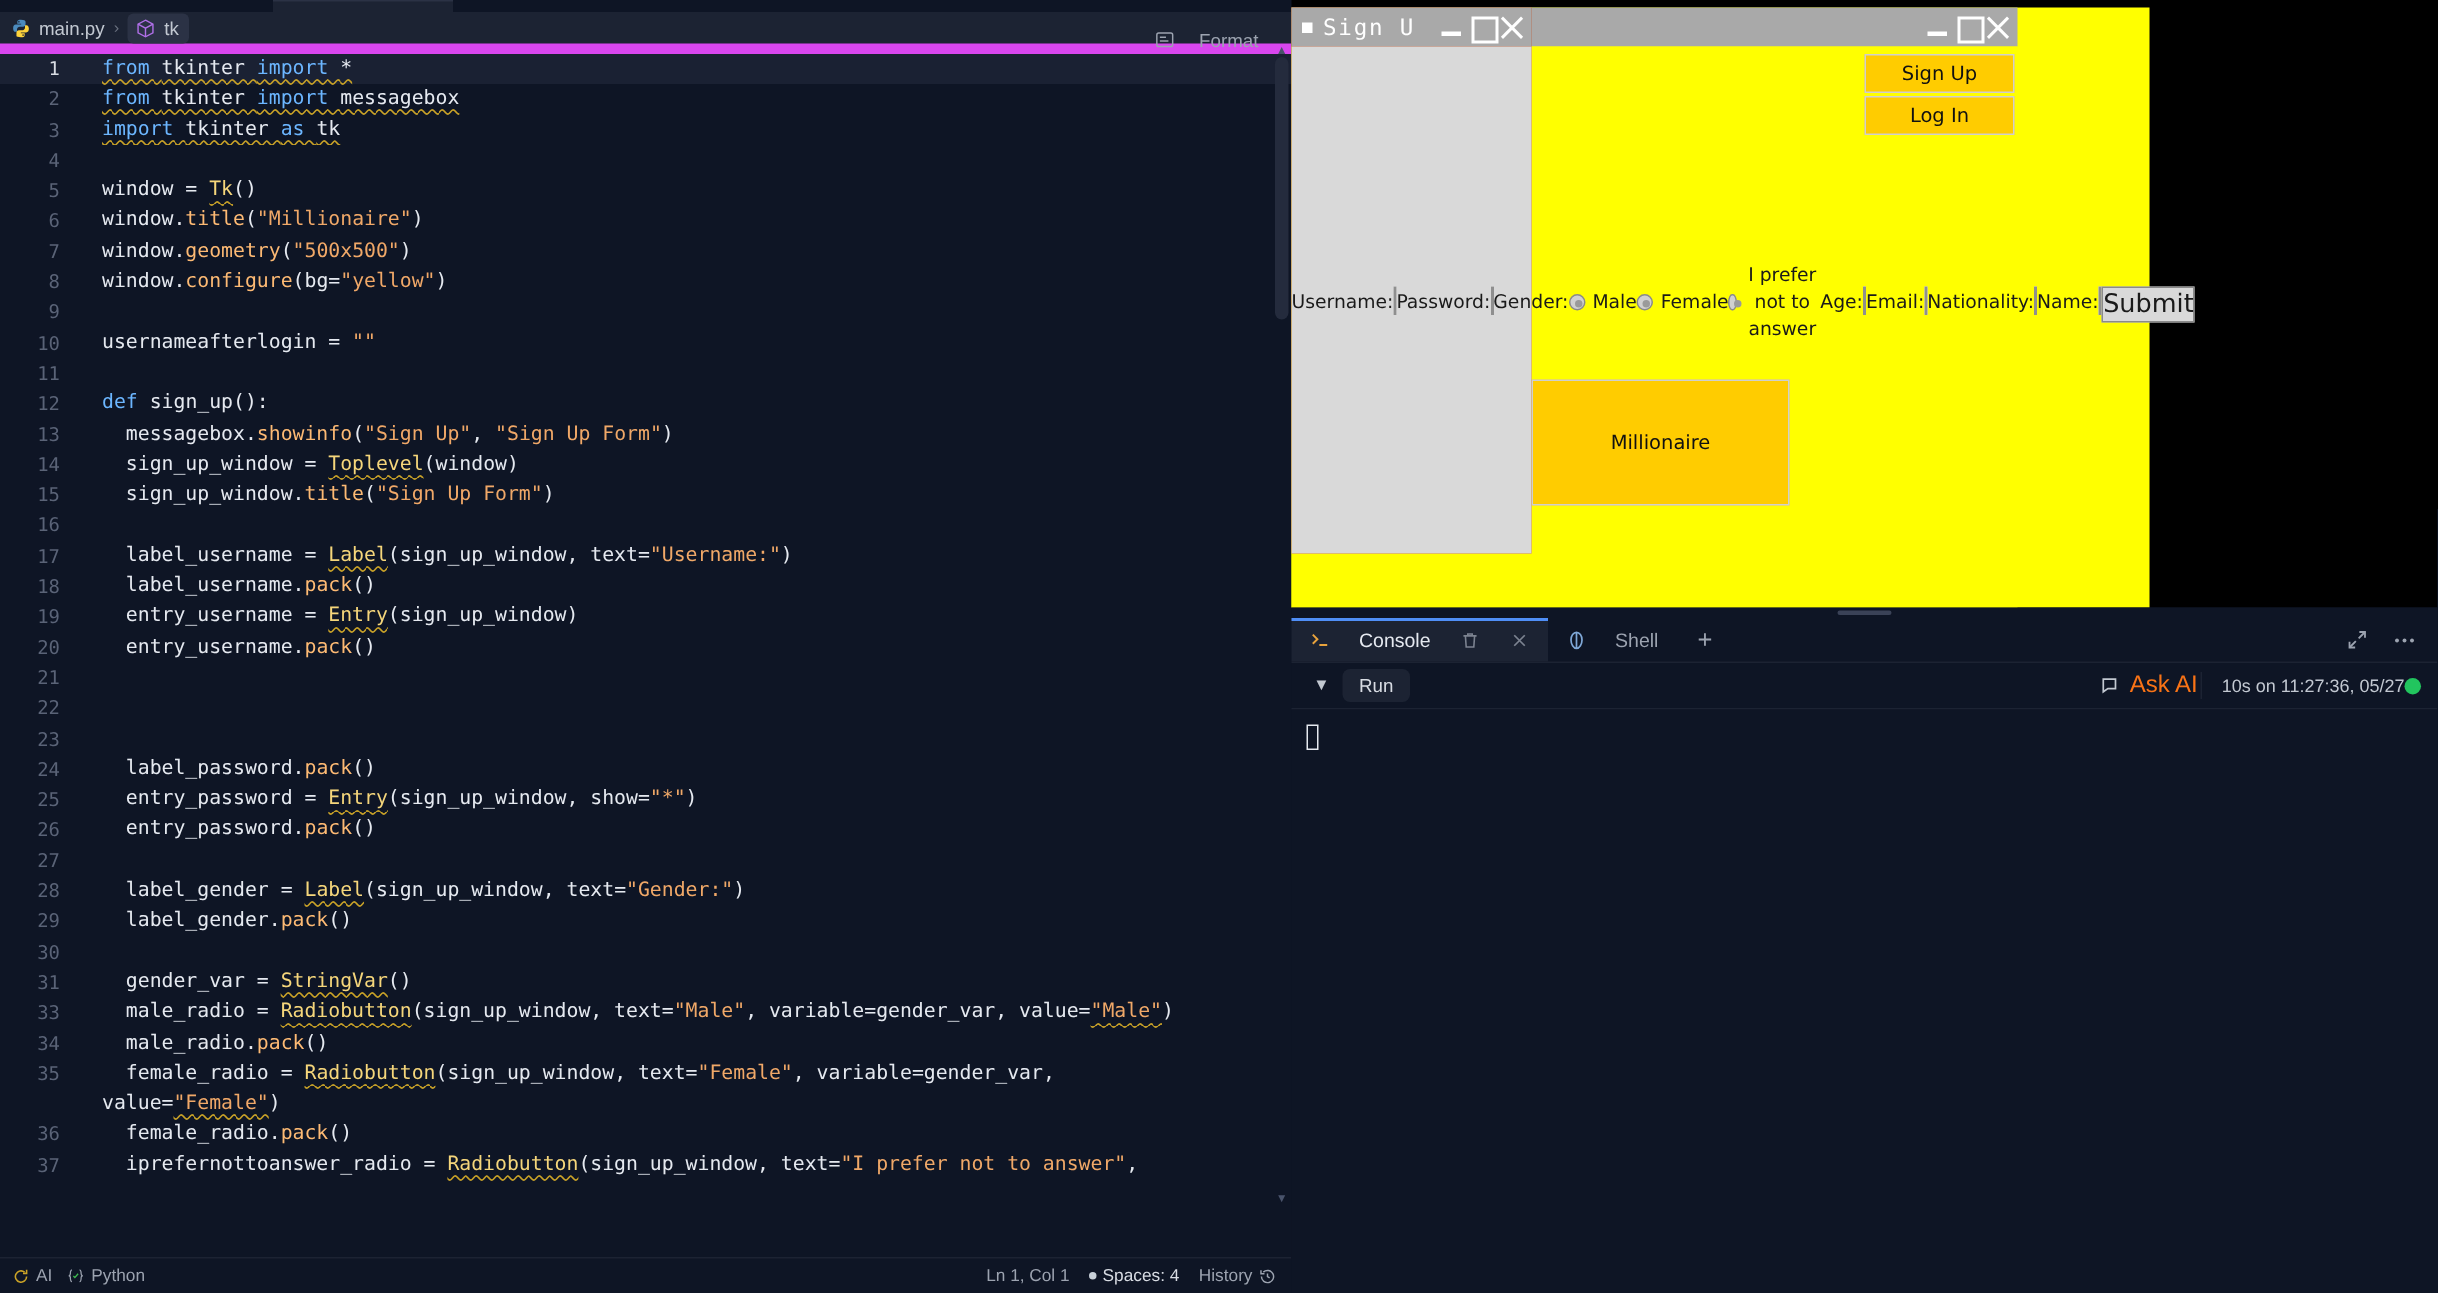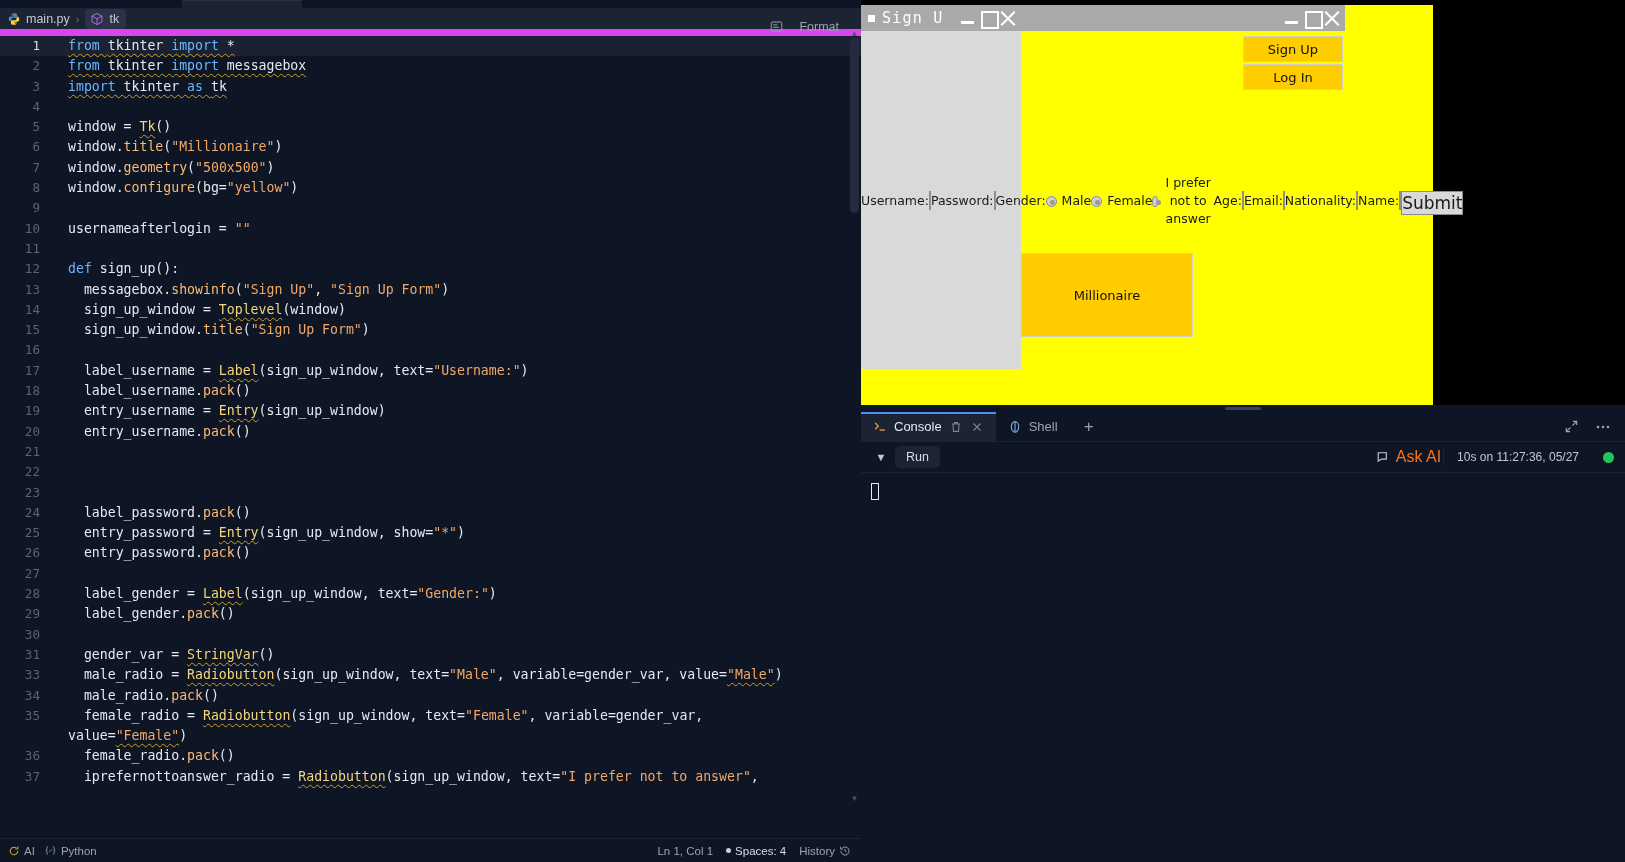--- a/index.html
+++ b/index.html
@@ -208,21 +208,21 @@
   .console-panel {
     position: absolute; left: 0; top: 412px; width: 764px; height: 450px;
     background: #0e1525;
   }
   .console-tabs {
     position: absolute; left: 0; top: 0; width: 764px; height: 30px;
     display: flex; align-items: stretch; border-bottom: 1px solid #1c2333;
     background: #0e1525;
   }
   .ctab {
-    display: flex; align-items: center; gap: 7px; padding: 0 12px;
+    display: flex; align-items: center; gap: 19px; padding: 0 12px;
     font-size: 13px; color: #9ca3b0; position: relative; cursor: default;
   }
   .ctab.active { color: #e5e9f0; background: #1c2333; }
   .ctab.active::before {
     content: ""; position: absolute; left: 0; top: 0; width: 100%; height: 2px; background: #4f8ef7;
   }
   .ctab .ti { width: 14px; height: 14px; display: block; }
   .ctab .tx { font-family: "Liberation Sans", sans-serif; }
   .ctab .mini { opacity: .75; }
   .plus-tab { display: flex; align-items: center; padding: 0 14px; color: #9ca3b0; font-size: 17px; }
@@ -238,21 +238,21 @@
   .run-btn {
     background: #1c2333; color: #d8dce3; font-size: 12.5px;
     border-radius: 5px; padding: 4px 11px; margin-left: 4px;
   }
   .tb-right { margin-left: auto; display: flex; align-items: center; }
   .ask-ai {
     display: flex; align-items: center; gap: 6px; color: #f97316; font-size: 16px;
     padding-right: 2px; border-right: 1px solid #1c2333;
   }
   .run-meta {
-    display: flex; align-items: center; gap: 24px; padding-left: 13px; padding-right: 6px;
+    display: flex; align-items: center; gap: 0; padding-left: 13px; padding-right: 6px;
     color: #c2c8d1; font-size: 12px;
   }
   .green-dot { width: 11px; height: 11px; border-radius: 50%; background: #22c55e; display: block; }
   .console-body {
     position: absolute; left: 0; top: 61px; width: 764px; height: 389px;
     background: #0e1525; padding: 10px 0 0 10px;
     font-family: "DejaVu Sans Mono", monospace; font-size: 13px; color: #e5e9f0;
   }
   .cursor-box {
     display: inline-block; width: 8px; height: 17px;

